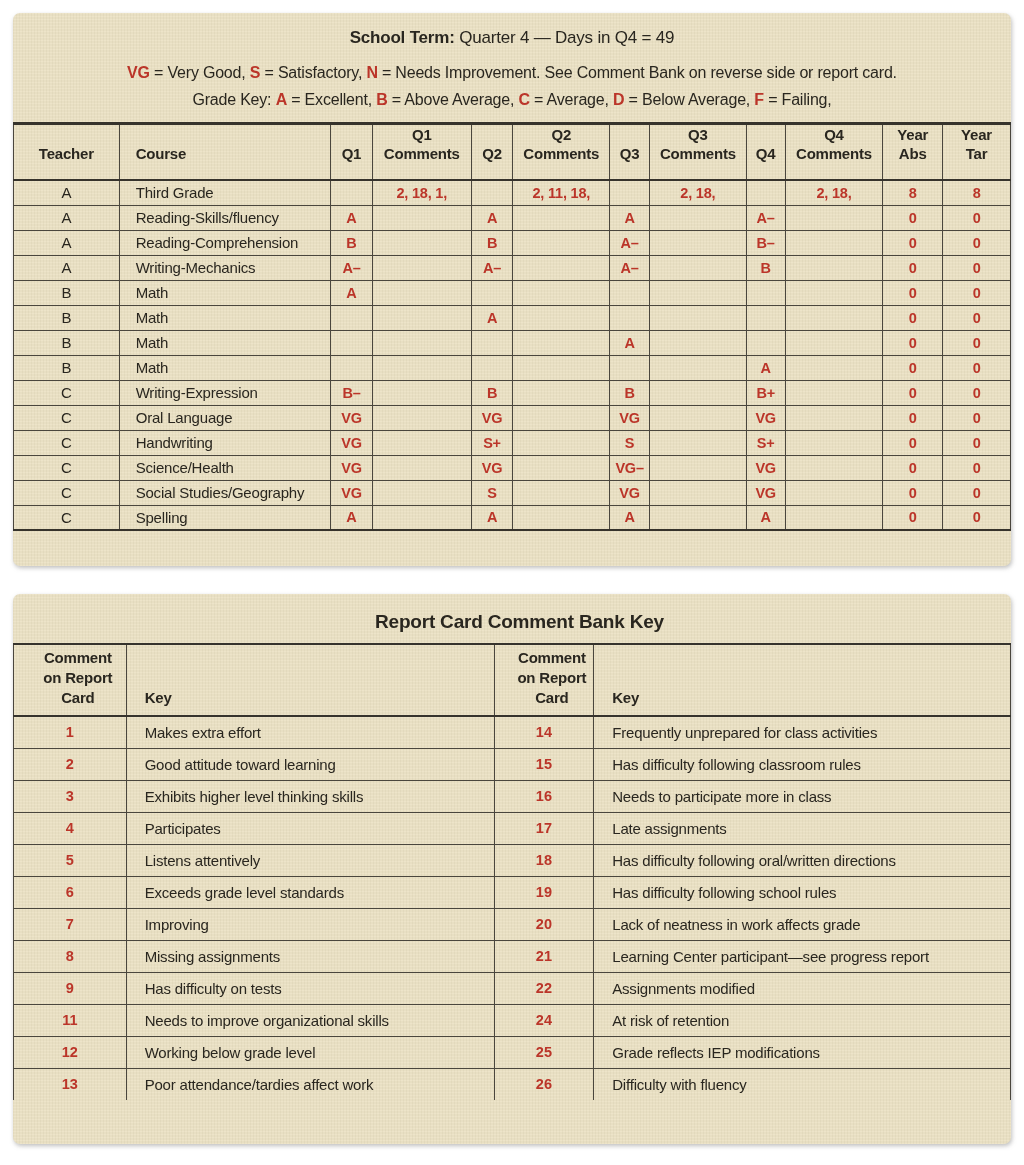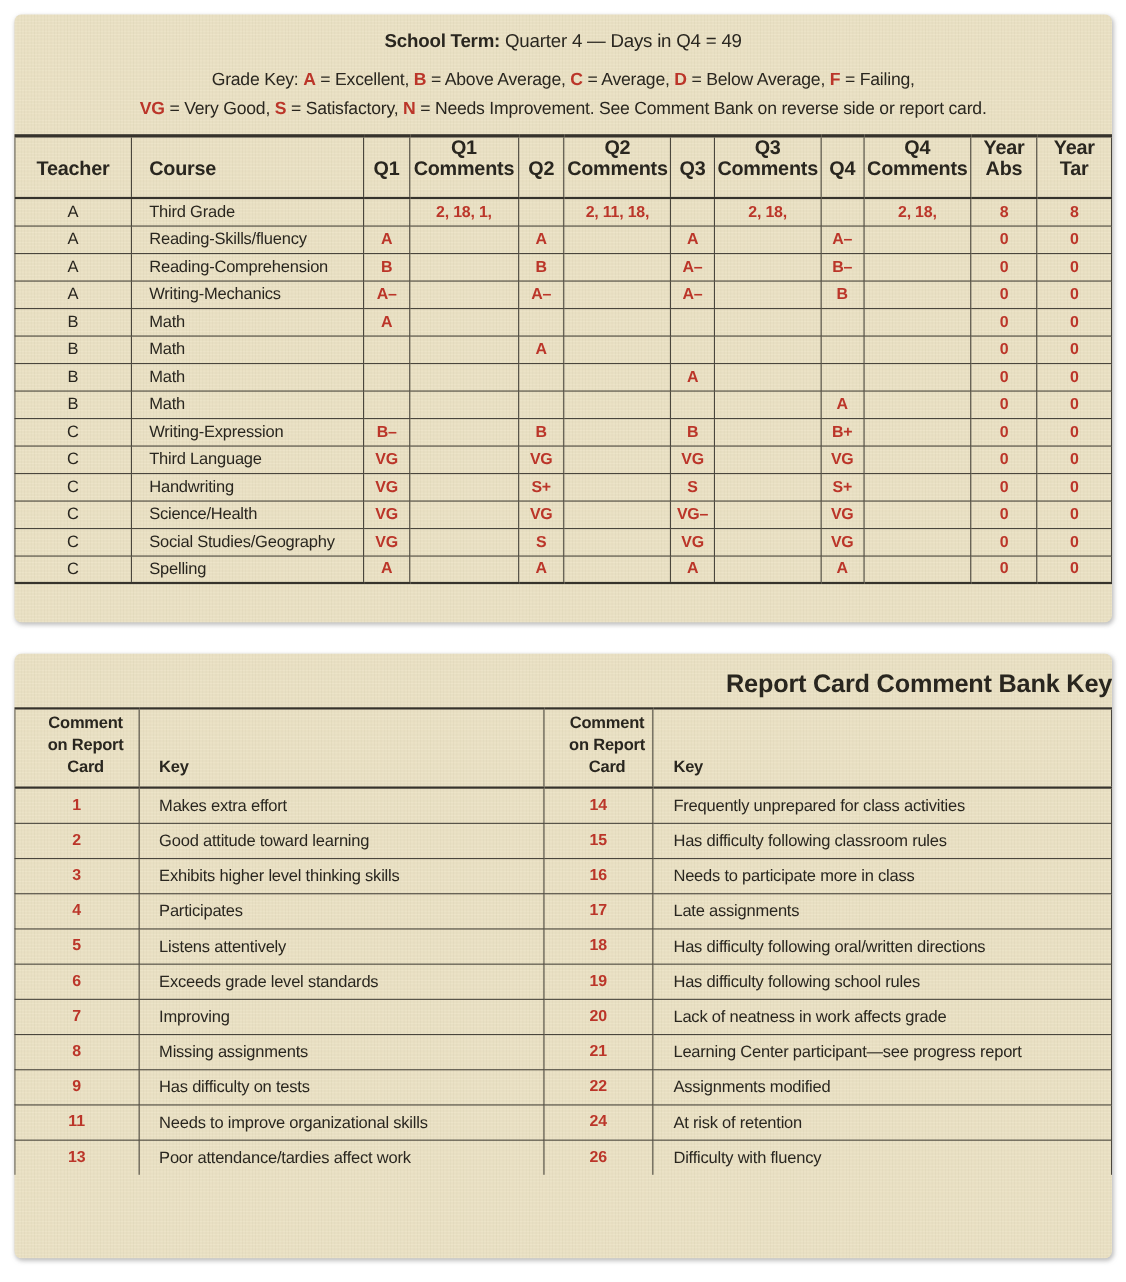--- a/index.html
+++ b/index.html
@@ -54,21 +54,21 @@
 
   
   .grades { margin-top: 9px; }
   .grades th, .grades td {
     border: 1.5px solid #4a463d;
     overflow: hidden;
     white-space: nowrap;
   }
   .grades thead tr { height: 52px; }
   .grades thead th {
-    font-size: 18px;
+    font-size: 15px;
     font-weight: bold;
     vertical-align: bottom;
     text-align: center;
     padding: 0 2px 16px 2px;
     white-space: pre-line;
     line-height: 19px;
     letter-spacing: -0.2px;
     border-top: 3px solid #36332c;
     border-bottom: 2.5px solid #36332c;
   }
@@ -83,23 +83,23 @@
   .grades td.c-course { text-align: left; padding-left: 16px; }
   .grades td.c-val {
     color: #bb3529;
     font-weight: bold;
     font-size: 14.5px;
   }
   .grades tbody tr:last-child td { border-bottom: 2px solid #36332c; }
 
   
   .bank-title {
-    text-align: right;
+    text-align: center;
     padding-top: 17px;
-    font-size: 23px;
+    font-size: 19px;
     line-height: 21px;
     font-weight: bold;
     letter-spacing: -0.2px;
     padding-left: 15px;
   }
   .bank { margin-top: 11px; }
   .bank th, .bank td {
     border: 1.8px solid #4a463d;
     overflow: hidden;
   }
@@ -136,22 +136,22 @@
 </head>
 <body>
 
 <div class="page">
 
   <section class="panel panel-top">
     <div class="term-title">
       <span class="bold">School Term:</span><span> Quarter 4 — Days in Q4 = 49</span>
     </div>
     <div class="grade-key">
+      <div class="gk-line" id="gk2"><span class="red bold">VG</span><span> = Very Good, </span><span class="red bold">S</span><span> = Satisfactory, </span><span class="red bold">N</span><span> = Needs Improvement. See Comment Bank on reverse side or report card.</span></div>
       <div class="gk-line" id="gk1"><span>Grade Key: </span><span class="red bold">A</span><span> = Excellent, </span><span class="red bold">B</span><span> = Above Average, </span><span class="red bold">C</span><span> = Average, </span><span class="red bold">D</span><span> = Below Average, </span><span class="red bold">F</span><span> = Failing,</span></div>
-      <div class="gk-line" id="gk2"><span class="red bold">VG</span><span> = Very Good, </span><span class="red bold">S</span><span> = Satisfactory, </span><span class="red bold">N</span><span> = Needs Improvement. See Comment Bank on reverse side or report card.</span></div>
     </div>
     <table class="grades">
       <colgroup>
         <col style="width:10.6%">
           <col style="width:21.2%">
         <col style="width:4.2%">
           <col style="width:9.9%">
         <col style="width:4.2%">
           <col style="width:9.7%">
         <col style="width:4.0%">
@@ -305,21 +305,21 @@
             <td class="c-val"></td>
             <td class="c-val">B</td>
             <td class="c-val"></td>
             <td class="c-val">B+</td>
             <td class="c-val"></td>
             <td class="c-val">0</td>
             <td class="c-val">0</td>
           </tr>
           <tr>
             <td class="c-teacher">C</td>
-            <td class="c-course">Third Language</td>
+            <td class="c-course">Oral Language</td>
             <td class="c-val">VG</td>
             <td class="c-val"></td>
             <td class="c-val">VG</td>
             <td class="c-val"></td>
             <td class="c-val">VG</td>
             <td class="c-val"></td>
             <td class="c-val">VG</td>
             <td class="c-val"></td>
             <td class="c-val">0</td>
             <td class="c-val">0</td>
@@ -460,20 +460,26 @@
             <td class="num">22</td>
             <td class="key">Assignments modified</td>
           </tr>
           <tr>
             <td class="num">11</td>
             <td class="key">Needs to improve organizational skills</td>
             <td class="num">24</td>
             <td class="key">At risk of retention</td>
           </tr>
           <tr>
+            <td class="num">12</td>
+            <td class="key">Working below grade level</td>
+            <td class="num">25</td>
+            <td class="key">Grade reflects IEP modifications</td>
+          </tr>
+          <tr>
             <td class="num">13</td>
             <td class="key">Poor attendance/tardies affect work</td>
             <td class="num">26</td>
             <td class="key">Difficulty with fluency</td>
           </tr>
         </tbody>
     </table>
   </section>
 
 </div>

